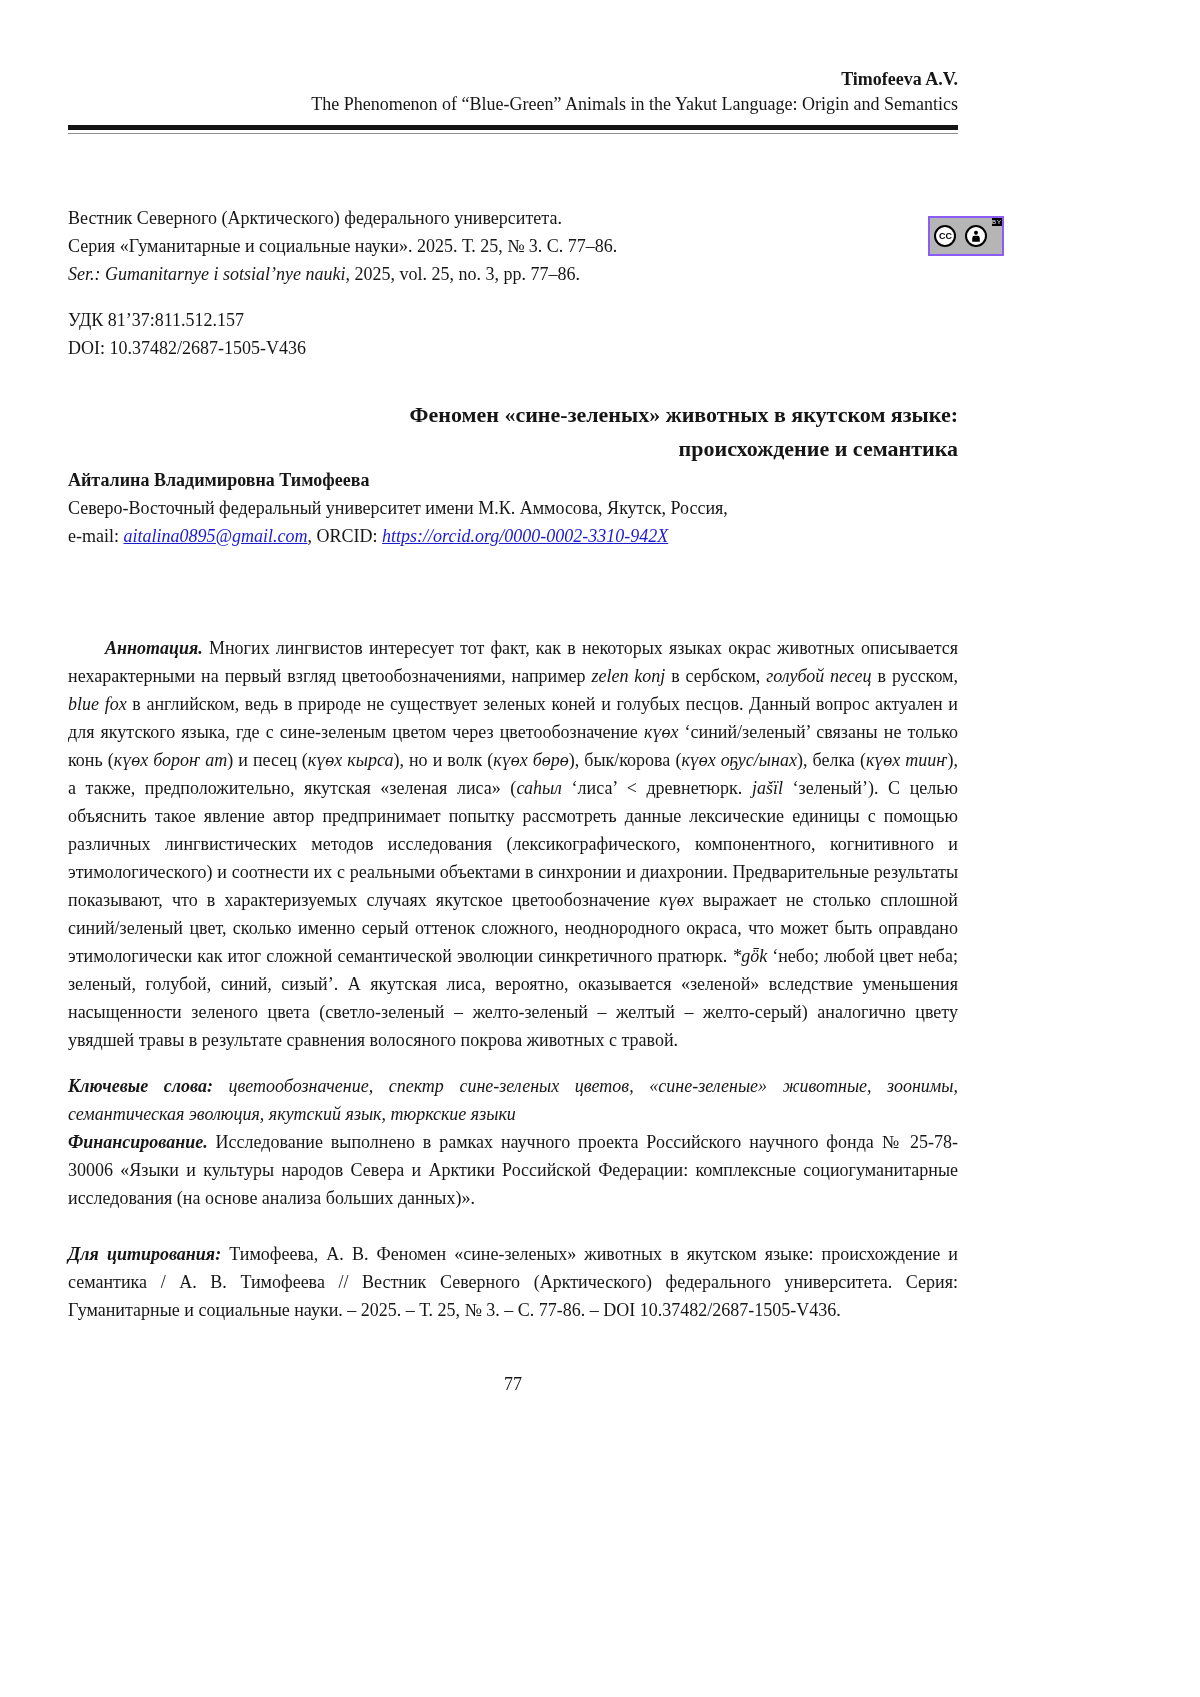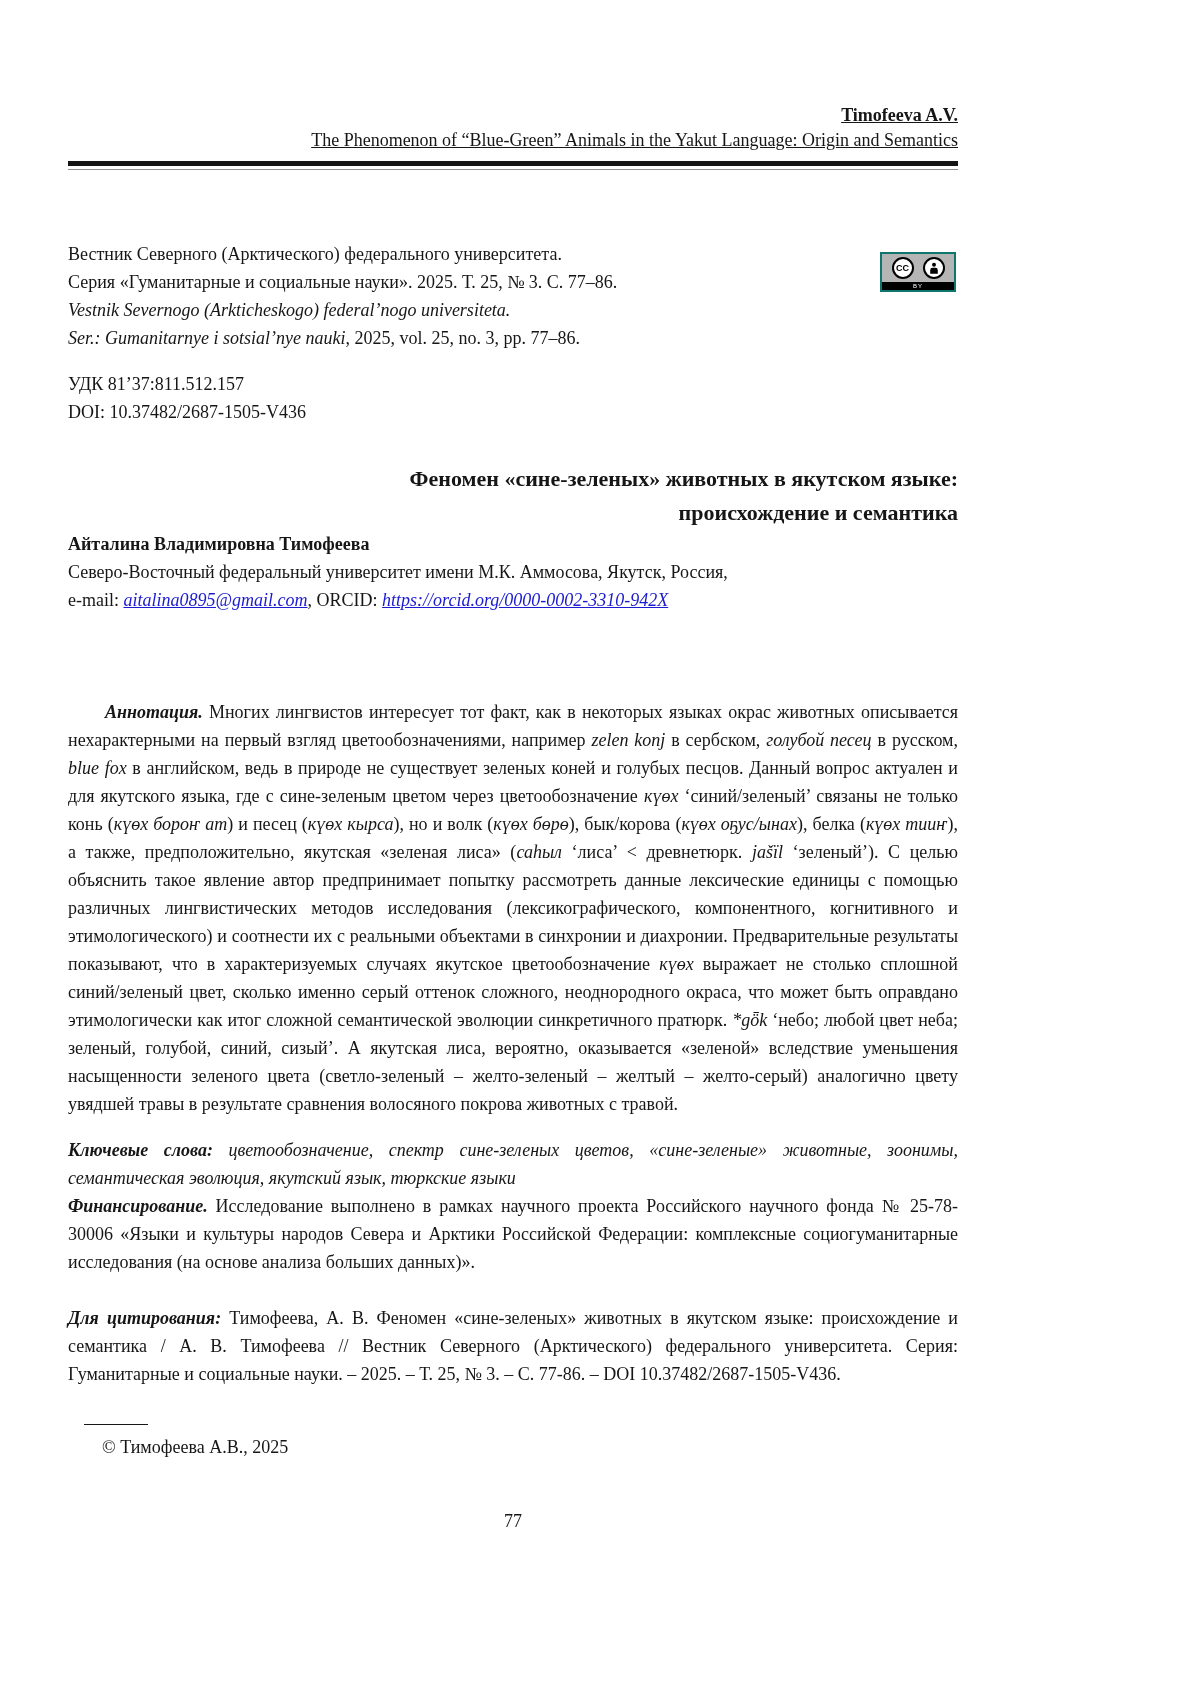--- a/index.html
+++ b/index.html
@@ -14,33 +14,33 @@
     line-height:28px;
     overflow:hidden;
   }
   .content{
     position:absolute;
     left:68px;
     top:0;
     width:890px;
   }
   
-  .running-head{margin-top:104px;text-align:right;line-height:23px;text-decoration:underline;}
+  .running-head{margin-top:68px;text-align:right;line-height:23px;}
   .rh-author{font-weight:bold;}
   .rh-title{margin-top:2px;}
   .rule-thick{margin-top:9px;height:5px;background:#141414;}
   .rule-thin{margin-top:3px;height:1px;background:#8f8f8f;}
   
   .ref-block{position:relative;margin-top:70px;}
   .ref-line{white-space:nowrap;}
   
   .cc-badge{
-    position:absolute;left:812px;top:12px;width:76px;height:40px;
-    background:#b5b5b5;border:2px solid #0f766e;box-sizing:border-box;
-    display:flex;flex-direction:column;
+    position:absolute;left:860px;top:12px;width:76px;height:40px;
+    background:#b5b5b5;border:2px solid #8b5cf6;box-sizing:border-box;
+    display:flex;
   }
   .cc-icons{flex:1;display:flex;align-items:center;justify-content:center;gap:9px;}
   .cc-circle{
     width:22px;height:22px;border-radius:50%;background:#fff;border:2px solid #000;
     box-sizing:border-box;display:flex;align-items:center;justify-content:center;
     font-family:"Liberation Sans","DejaVu Sans",sans-serif;font-weight:bold;font-size:9px;line-height:1;
     color:#000;
   }
   .cc-strip{
     height:8px;background:#000;color:#fff;text-align:center;
@@ -80,21 +80,20 @@
     <div class="running-head">
       <div class="rh-author">Timofeeva A.V.</div>
       <div class="rh-title">The Phenomenon of “Blue-Green” Animals in the Yakut Language: Origin and Semantics</div>
     </div>
     <div class="rule-thick"></div>
     <div class="rule-thin"></div>
 
     <div class="ref-block">
       <div class="ref-line">Вестник Северного (Арктического) федерального университета.</div>
       <div class="ref-line">Серия «Гуманитарные и социальные науки». 2025. Т. 25, № 3. С. 77–86.</div>
-      <div class="ref-line"><span class="seg seg-i">Vestnik Severnogo (Arkticheskogo) federal’nogo universiteta.</span></div>
       <div class="ref-line"><span class="seg seg-i">Ser.: Gumanitarnye i sotsial’nye nauki</span><span class="seg seg-r">, 2025, vol. 25, no. 3, pp. 77–86.</span></div>
 
       <div class="cc-badge">
         <div class="cc-icons">
           <span class="cc-circle">CC</span>
           <span class="cc-circle">
             <svg viewBox="0 0 24 24" width="14" height="14" aria-hidden="true">
               <circle cx="12" cy="6.5" r="3.4" fill="#000"></circle>
               <path d="M5.5 22 v-6.2 a4.2 4.2 0 0 1 4.2-4.2 h4.6 a4.2 4.2 0 0 1 4.2 4.2 V22 z" fill="#000"></path>
             </svg>
@@ -118,21 +117,17 @@
       <div class="author-name">Айталина Владимировна Тимофеева</div>
       <div>Северо-Восточный федеральный университет имени М.К. Аммосова, Якутск, Россия,</div>
       <div><span class="seg seg-r">e-mail: </span><a class="seg seg-link">aitalina0895@gmail.com</a><span class="seg seg-r">, ORCID: </span><a class="seg seg-link">https://orcid.org/0000-0002-3310-942X</a></div>
     </div>
 
     <p class="abstract"><span class="seg seg-bi">Аннотация.</span><span class="seg seg-r"> Многих лингвистов интересует тот факт, как в некоторых языках окрас животных описывается нехарактерными на первый взгляд цветообозначениями, например </span><span class="seg seg-i">zelen konj</span><span class="seg seg-r"> в сербском, </span><span class="seg seg-i">голубой песец</span><span class="seg seg-r"> в русском, </span><span class="seg seg-i">blue fox</span><span class="seg seg-r"> в английском, ведь в природе не существует зеленых коней и голубых песцов. Данный вопрос актуален и для якутского языка, где с сине-зеленым цветом через цветообозначение </span><span class="seg seg-i">күөх</span><span class="seg seg-r"> ‘синий/зеленый’ связаны не только конь (</span><span class="seg seg-i">күөх бороҥ ат</span><span class="seg seg-r">) и песец (</span><span class="seg seg-i">күөх кырса</span><span class="seg seg-r">), но и волк (</span><span class="seg seg-i">күөх бөрө</span><span class="seg seg-r">), бык/корова (</span><span class="seg seg-i">күөх оҕус/ынах</span><span class="seg seg-r">), белка (</span><span class="seg seg-i">күөх тииҥ</span><span class="seg seg-r">), а также, предположительно, якутская «зеленая лиса» (</span><span class="seg seg-i">саһыл</span><span class="seg seg-r"> ‘лиса’ &lt; древнетюрк. </span><span class="seg seg-i">jašïl</span><span class="seg seg-r"> ‘зеленый’). С целью объяснить такое явление автор предпринимает попытку рассмотреть данные лексические единицы с помощью различных лингвистических методов исследования (лексикографического, компонентного, когнитивного и этимологического) и соотнести их с реальными объектами в синхронии и диахронии. Предварительные результаты показывают, что в характеризуемых случаях якутское цветообозначение </span><span class="seg seg-i">күөх</span><span class="seg seg-r"> выражает не столько сплошной синий/зеленый цвет, сколько именно серый оттенок сложного, неоднородного окраса, что может быть оправдано этимологически как итог сложной семантической эволюции синкретичного пратюрк. </span><span class="seg seg-i">*gȫk</span><span class="seg seg-r"> ‘небо; любой цвет неба; зеленый, голубой, синий, сизый’. А якутская лиса, вероятно, оказывается «зеленой» вследствие уменьшения насыщенности зеленого цвета (светло-зеленый – желто-зеленый – желтый – желто-серый) аналогично цвету увядшей травы в результате сравнения волосяного покрова животных с травой.</span></p>
     <p class="para" style="margin:0"><span class="seg seg-bi">Ключевые слова:</span><span class="seg seg-i"> цветообозначение, спектр сине-зеленых цветов, «сине-зеленые» животные, зоонимы, семантическая эволюция, якутский язык, тюркские языки</span></p>
     <p class="para" style="margin:0"><span class="seg seg-bi">Финансирование.</span><span class="seg seg-r"> Исследование выполнено в рамках научного проекта Российского научного фонда № 25-78-30006 «Языки и культуры народов Севера и Арктики Российской Федерации: комплексные социогуманитарные исследования (на основе анализа больших данных)».</span></p>
     <p class="citation" style="margin-bottom:0"><span class="seg seg-bi">Для цитирования:</span><span class="seg seg-r"> Тимофеева, А. В. Феномен «сине-зеленых» животных в якутском языке: происхождение и семантика / А. В. Тимофеева // Вестник Северного (Арктического) федерального университета. Серия: Гуманитарные и социальные науки. – 2025. – Т. 25, № 3. – С. 77-86. – DOI 10.37482/2687-1505-V436.</span></p>
 
-    <div class="footnote">
-      <div class="footnote-rule"></div>
-      <div class="copyright">© Тимофеева А.В., 2025</div>
-    </div>
 
     <div class="page-number">77</div>
 
   </div>
 </div>
 
 </body></html>

